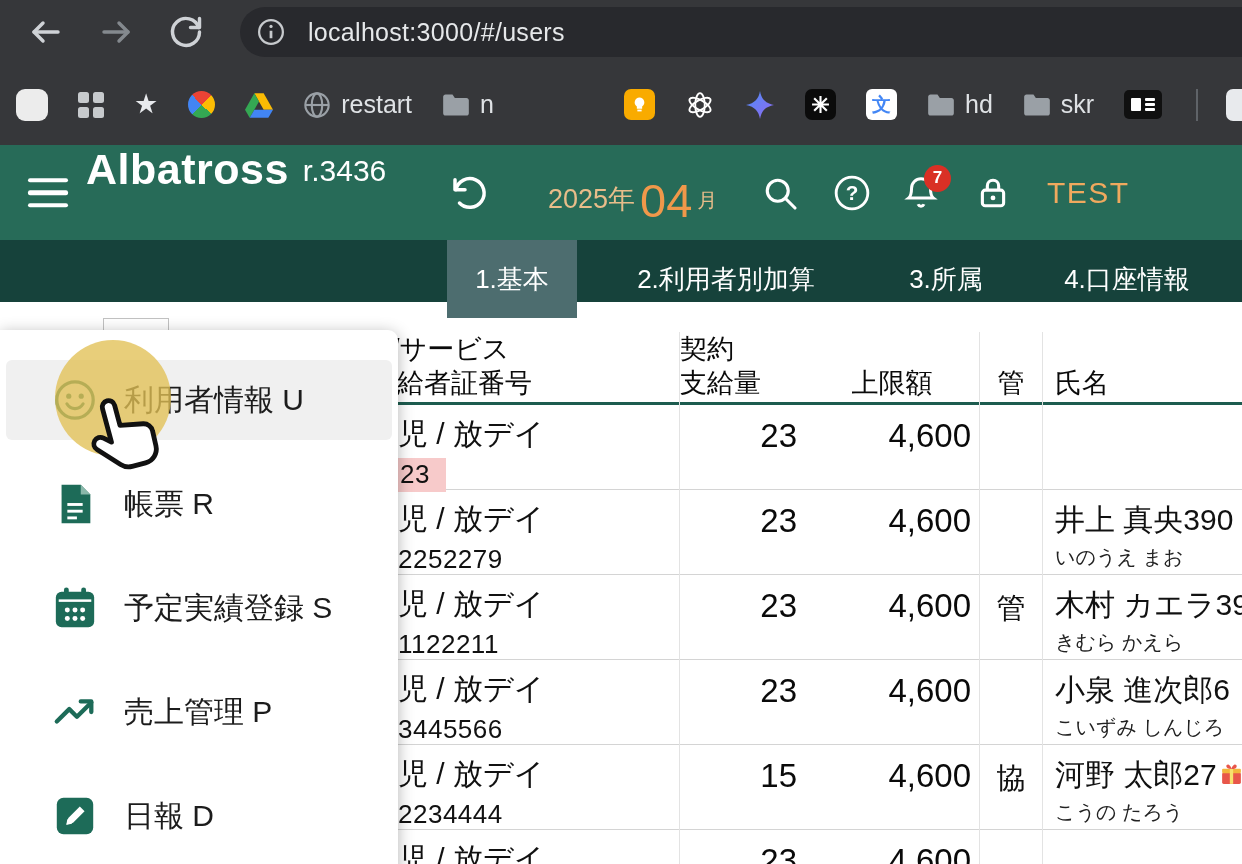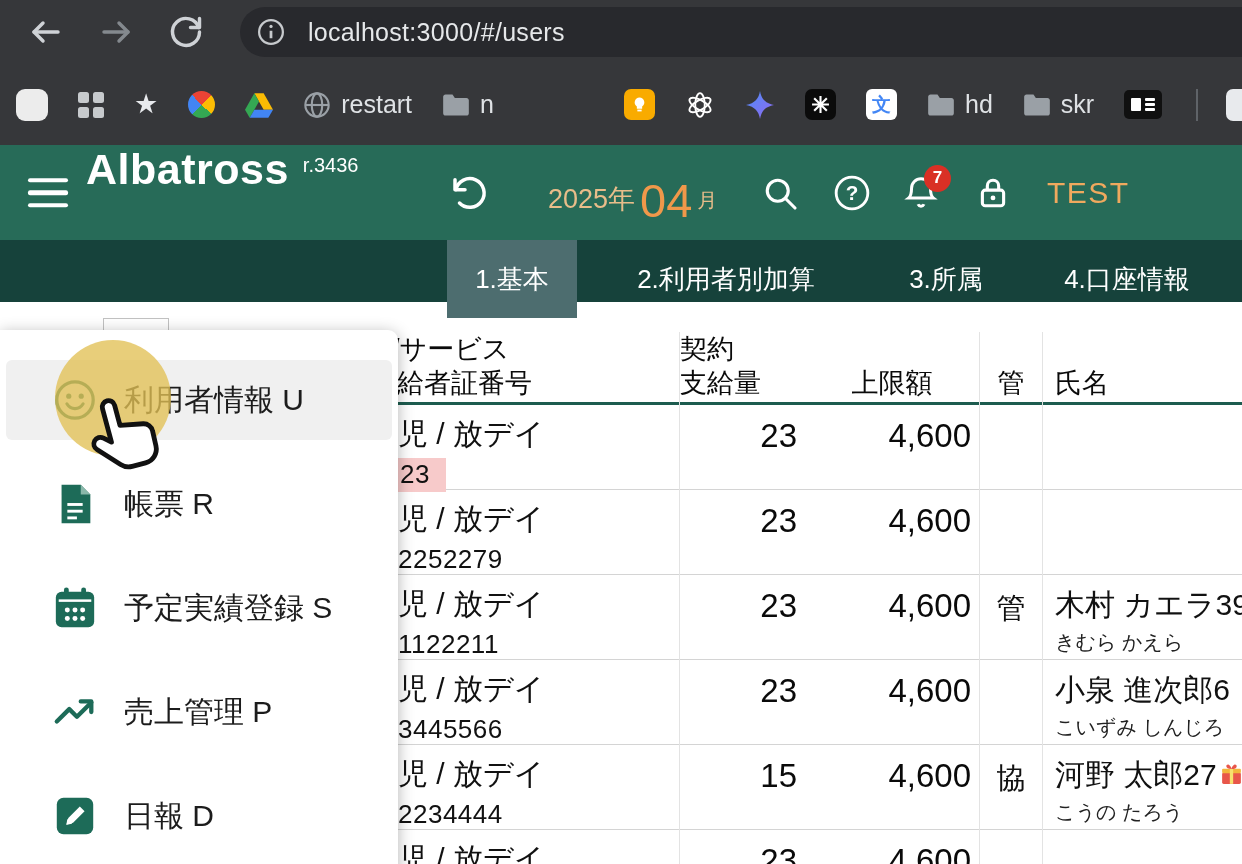--- a/index.html
+++ b/index.html
@@ -38,21 +38,21 @@
 .bi-bm i:nth-child(3){left:21px;top:13px;width:10px;height:3px}
 .bi-bm i:nth-child(4){left:21px;top:18px;width:10px;height:3px}
 .bm-edge{position:absolute;right:-16px;top:50%;transform:translateY(-50%);width:32px;height:32px;border-radius:7px;background:#e8eaed}
 
 
 .app-header{position:absolute;left:0;top:145px;width:100%;height:95px;background:#276b58}
 .hamburger{position:absolute;left:28px;top:50%;transform:translateY(-50%);display:flex;flex-direction:column;gap:8px;cursor:pointer}
 .hamburger i{display:block;width:40px;height:4.5px;background:#fff;border-radius:2px}
 .logo-group{position:absolute;left:86px;top:0;height:95px;display:flex;align-items:flex-start}
 .logo{color:#fff;font-size:43px;font-weight:700;letter-spacing:.5px}
-.version{color:#fff;font-size:20px;margin-left:14px;transform:translateY(9px)}
+.version{color:#fff;font-size:30px;margin-left:14px;transform:translateY(9px)}
 .h-ico{position:absolute;top:50%;transform:translateY(-50%);display:flex;align-items:center;justify-content:center}
 .h-reload{left:450px}.h-search{left:762px}.h-help{left:833px}.h-bell{left:903px}.h-lock{left:976px}
 .badge{position:absolute;right:-12px;top:-10px;min-width:27px;height:27px;border-radius:14px;background:#d93025;
   color:#fff;font-size:17px;font-weight:bold;display:flex;align-items:center;justify-content:center;padding:0 4px}
 .date-group{position:absolute;left:548px;top:0;height:95px;display:flex;align-items:baseline}
 .date-year{color:#e9bd8a;font-size:27px;align-self:center;transform:translateY(6px)}
 .date-month{color:#f0984a;font-size:47px;margin:0 5px;align-self:center;transform:translateY(8px)}
 .date-suffix{color:#e9bd8a;font-size:20px;align-self:center;transform:translateY(8px)}
 .account{position:absolute;left:1047px;top:0;height:95px;display:flex;align-items:center;
   color:#f0a95e;font-size:30px;letter-spacing:1.5px}
@@ -330,20 +330,24 @@
             <div class="cell c4 kan"></div>
           </div>
           <div class="t-row">
             <div class="cell c1">
               <div class="service">障害児 / 放デイ</div>
               <div class="cert"><span class="certv">2252279</span></div>
             </div>
             <div class="cell c2 num">23</div>
             <div class="cell c3 num">4,600</div>
             <div class="cell c4 kan"></div>
+            <div class="cell c5 namecell">
+              <div><span class="nm-name">井上 真央</span><span class="nm-age">390</span><span class="gift"></span></div>
+              <div class="nm-kana">いのうえ まお</div>
+            </div>
           </div>
           <div class="t-row">
             <div class="cell c1">
               <div class="service">障害児 / 放デイ</div>
               <div class="cert"><span class="certv">1122211</span></div>
             </div>
             <div class="cell c2 num">23</div>
             <div class="cell c3 num">4,600</div>
             <div class="cell c4 kan">管</div>
             <div class="cell c5 namecell">

